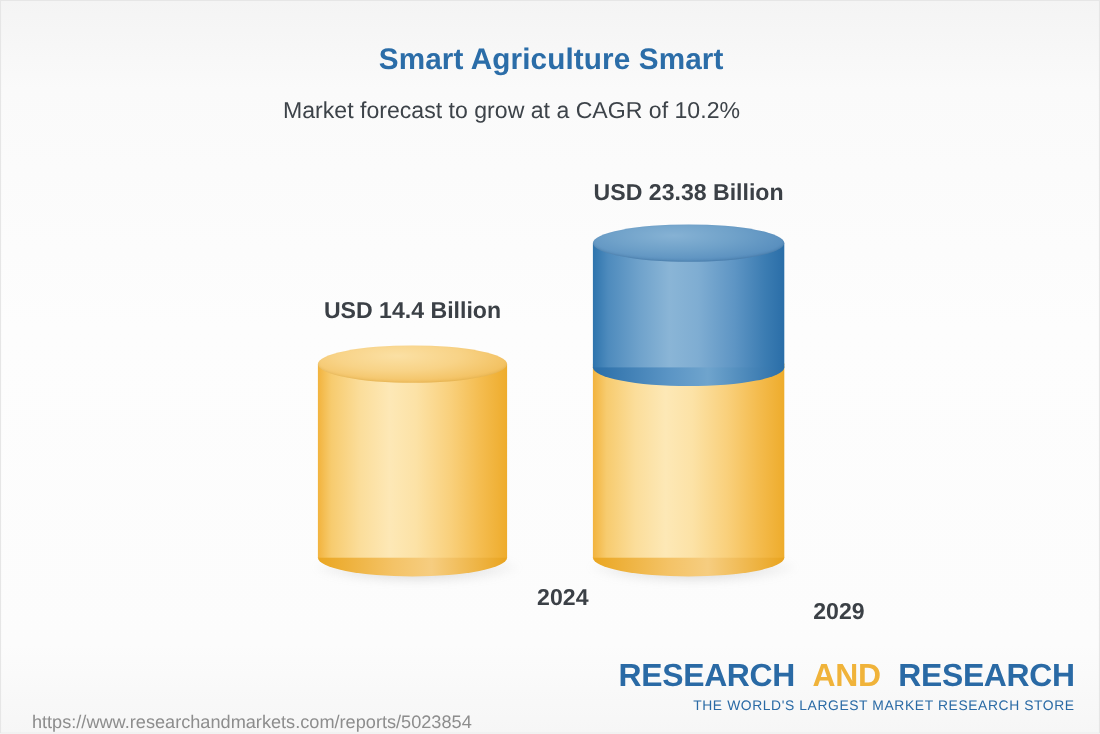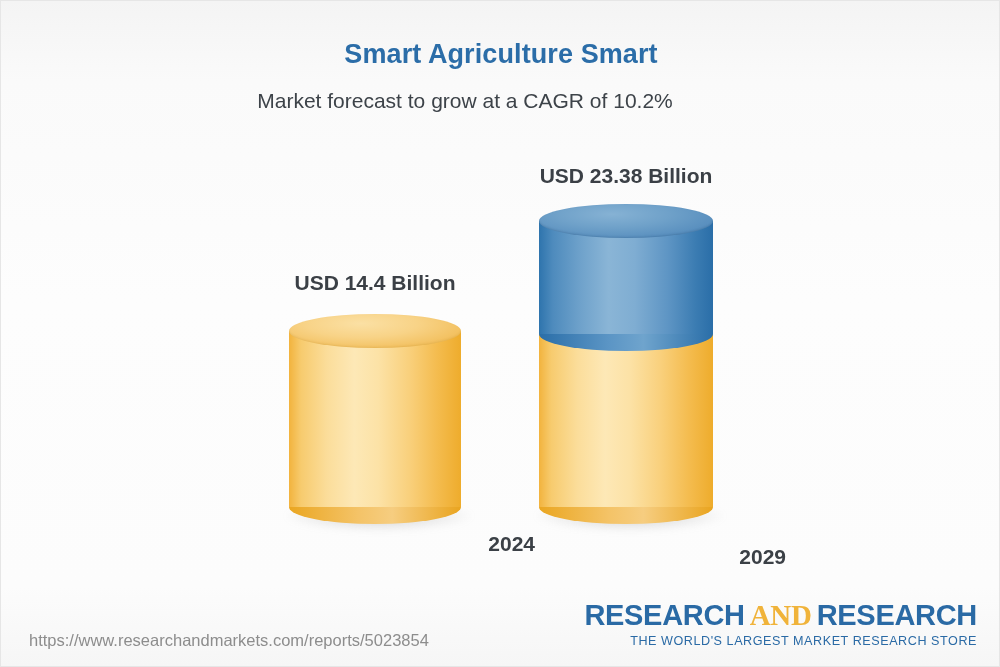--- a/index.html
+++ b/index.html
@@ -145,21 +145,21 @@
     box-shadow: inset 0 -1px 2px rgba(20,60,100,0.20);
   }
   .b-bottom {
     background: linear-gradient(90deg, #2a6ea8 0%, #5b95c5 40%, #6fa4cd 60%, #2a6ea8 100%);
   }
 
   
   #footer-url {
     position: absolute;
     left: 28px;
-    top: 630px;
+    top: 647px;
     font-size: 16.5px;
     color: #8d8d8d;
     white-space: nowrap;
   }
 
   #logo {
     position: absolute;
     right: 22px;
     top: 600px;
     text-align: right;
@@ -227,17 +227,17 @@
       </div>
     </div>
 
     <div class="cat-label" style="left:465px; top:544px;">2029</div>
 
   </div>
 
   <div id="footer-url">https://www.researchandmarkets.com/reports/5023854</div>
 
   <div id="logo">
-    <div id="logo-main"><span class="logo-blue">RESEARCH</span><span class="logo-gold" style="margin:0 5px;font-family:Liberation Serif, serif;">AND</span><span class="logo-blue">RESEARCH</span></div>
+    <div id="logo-main"><span class="logo-blue">RESEARCH</span><span class="logo-gold" style="margin:0 16px;">AND</span><span class="logo-blue">RESEARCH</span></div>
     <div id="logo-tag">THE WORLD'S LARGEST MARKET RESEARCH STORE</div>
   </div>
 
 </div>
 
 </body></html>

